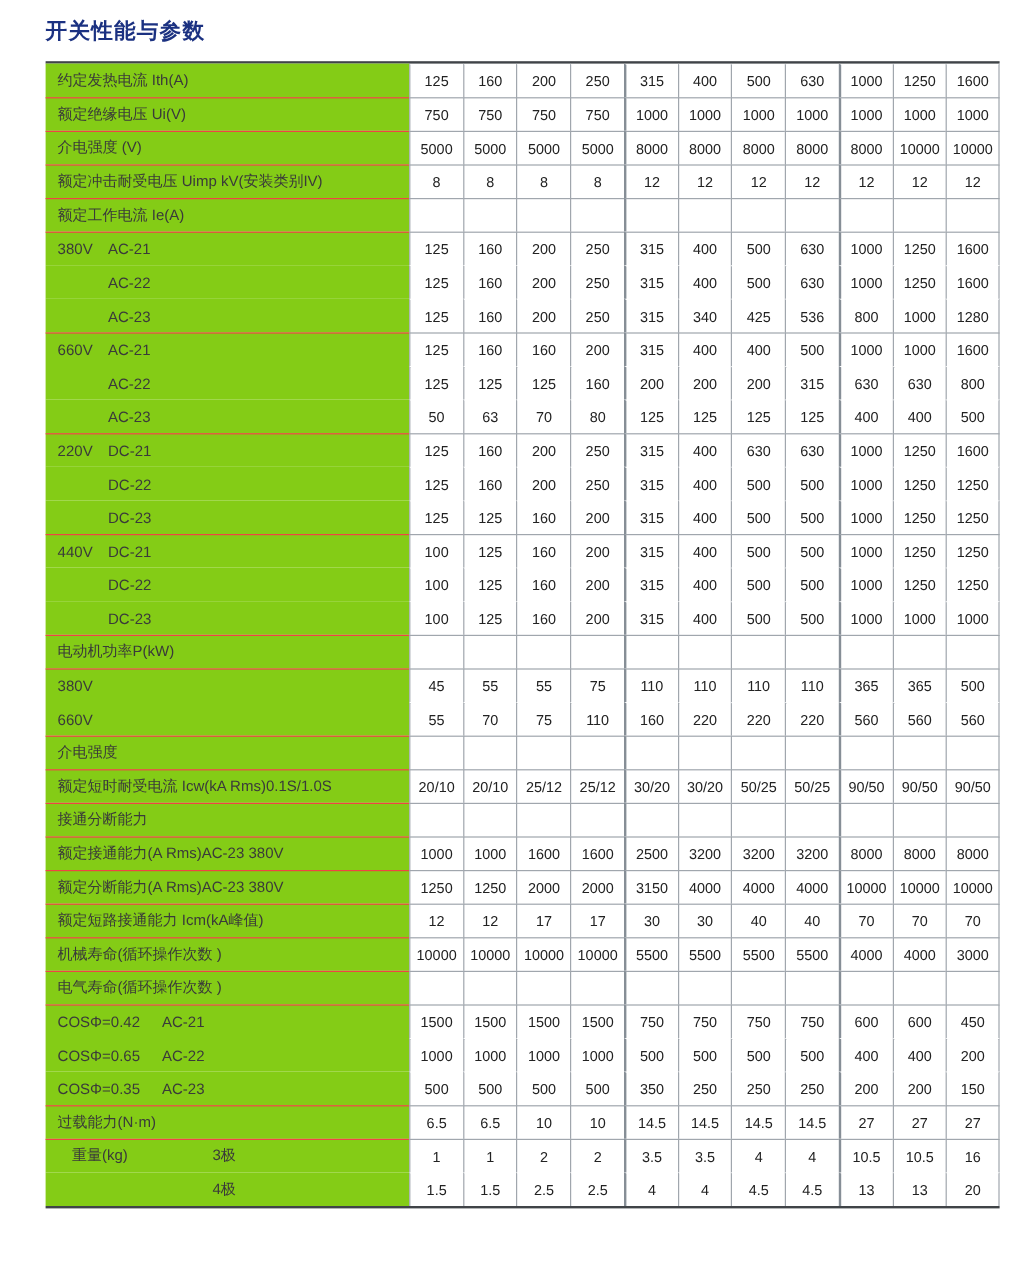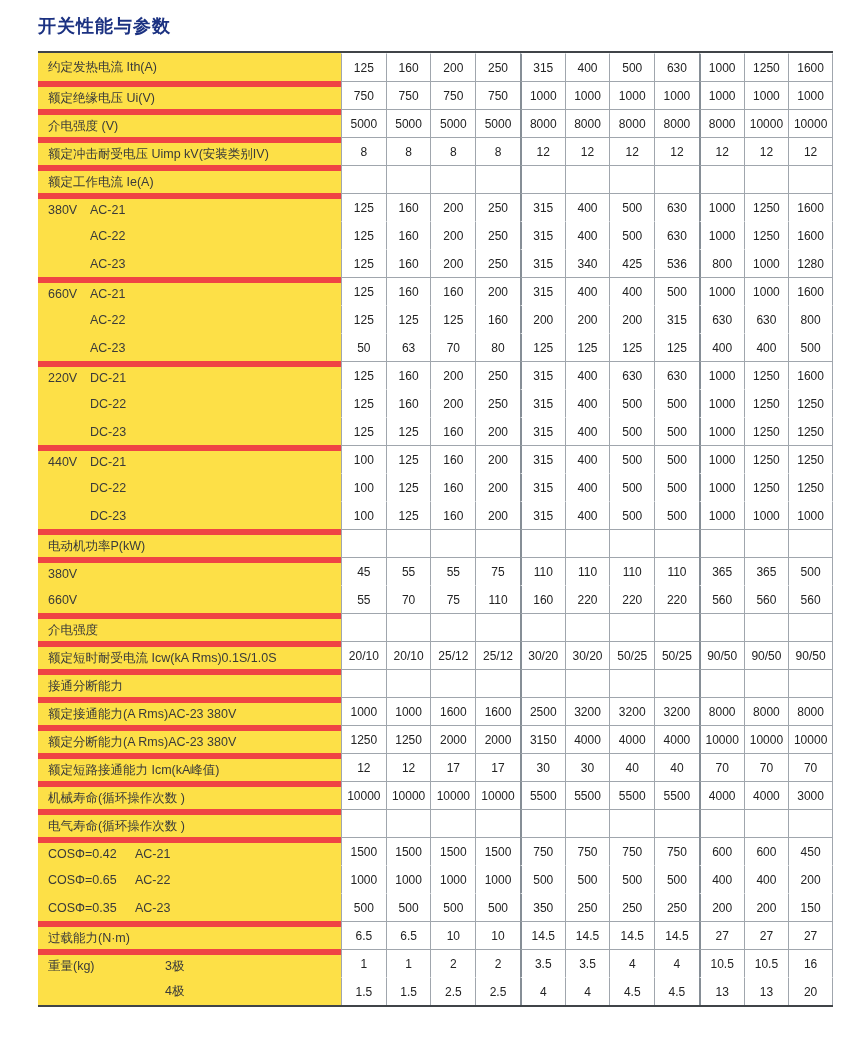--- a/index.html
+++ b/index.html
@@ -22,38 +22,38 @@
     display:grid;
     grid-template-columns:303px repeat(11,1fr);
     height:28px;
   }
   .cell{
     border-top:1px solid transparent;
     box-sizing:border-box;
     display:flex;align-items:center;
   }
   .label{
-    background:#fde047;
+    background:#84cc16;
     padding-left:10px;
     font-size:12.5px;color:#3a3a3a;
     white-space:nowrap;overflow:hidden;
   }
   .label .l1{display:inline-block;}
   .row.ac  .label .l1{width:42px;}
   .row.cos .label .l1{width:87px;}
-  .row.pole .label .l1{width:117px;}
+  .row.pole .label .l1{width:117px;margin-left:12px;}
   .val{
     justify-content:center;
     font-size:12px;color:#222222;
     border-left:1px solid #a0a6ad;
     white-space:nowrap;
   }
   .val.g{border-left:2px solid #868e96;}
   .val.last{border-right:1px solid #a0a6ad;}
-  .row.sep .label{border-top:6px solid #ef4444;align-items:center;}
+  .row.sep .label{border-top:1px solid #ef4444;align-items:center;}
   .row.sep .val{border-top:1px solid #a0a6ad;}
 </style>
 </head>
 <body>
 
 <div class="page">
   <h1 class="title">开关性能与参数</h1>
   <div class="spec-table" id="spec-table">
       <div class="row plain">
         <div class="cell label">

